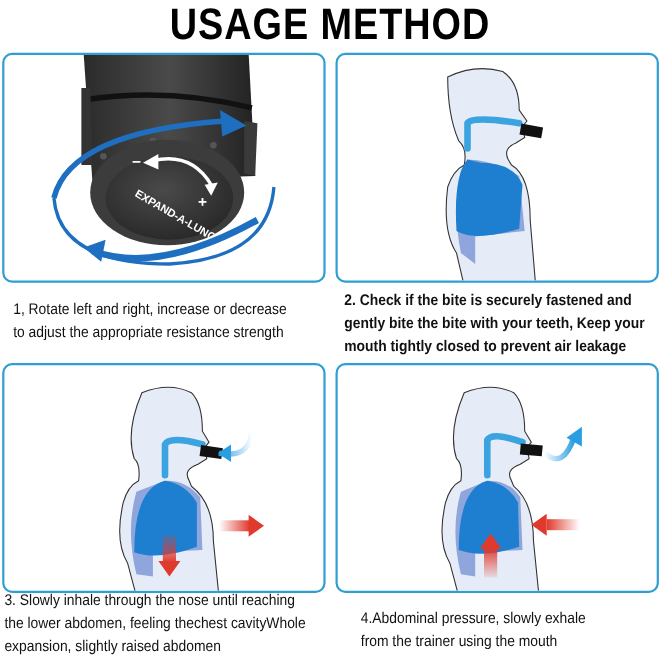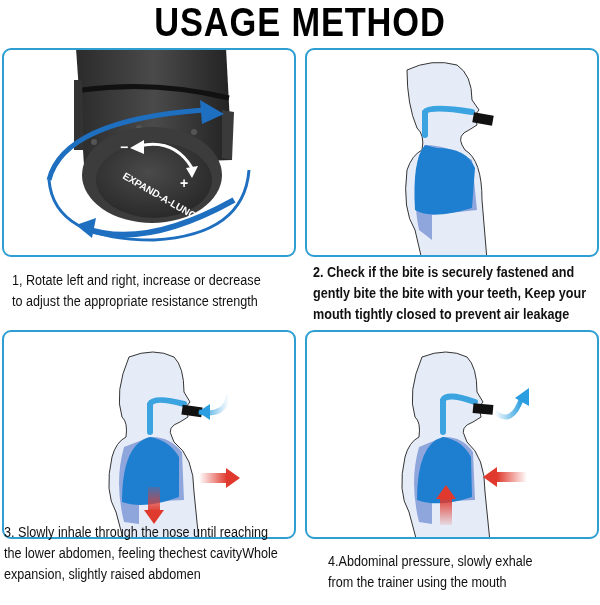--- a/index.html
+++ b/index.html
@@ -98,21 +98,21 @@
     <path d="M146 105 L120 115 Q110 150 120 190 L135 192 L135 170 L180 168 L178 120 Q165 104 146 105Z" fill="#8fa6dc"></path>
     <path d="M146 105 Q118 112 118 170 Q140 178 175 165 L175 125 Q165 108 146 105Z" fill="#1e7fd0"></path>
     <path d="M195 80 Q222 85 225 62" stroke="url(#blueL)" stroke-width="5" fill="none"></path>
     <polygon points="194,80 206,72 206,88" fill="#2a9ee0"></polygon>
     <rect x="195" y="141" width="28" height="10" fill="url(#redR)"></rect>
     <polygon points="222,136 236,146 222,156" fill="#e03a2e"></polygon>
     <rect x="144" y="155" width="12" height="25" fill="url(#redD)"></rect>
     <polygon points="140,178 160,178 150,192" fill="#e03a2e"></polygon>
   </svg>
 </div>
-<div class="caption" style="left:4px;top:522px;">
+<div class="caption" style="left:4px;top:535px;">
   <span>3. Slowly inhale through the nose until reaching</span>
   <span>the lower abdomen, feeling thechest cavityWhole</span>
   <span>expansion, slightly raised abdomen</span>
 </div>
 
 <div class="panel" style="left:305px;top:330px;width:294px;height:209px;">
   <svg width="290" height="205" viewBox="0 0 290 205">
     <defs>
       <linearGradient id="redL4" x1="1" x2="0">
           <stop offset="0" stop-color="#e03a2e" stop-opacity="0"></stop>

